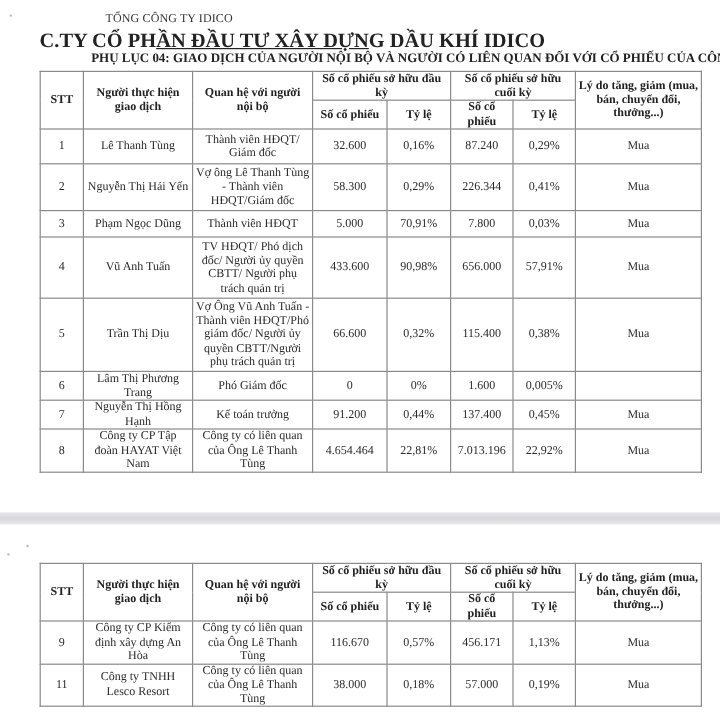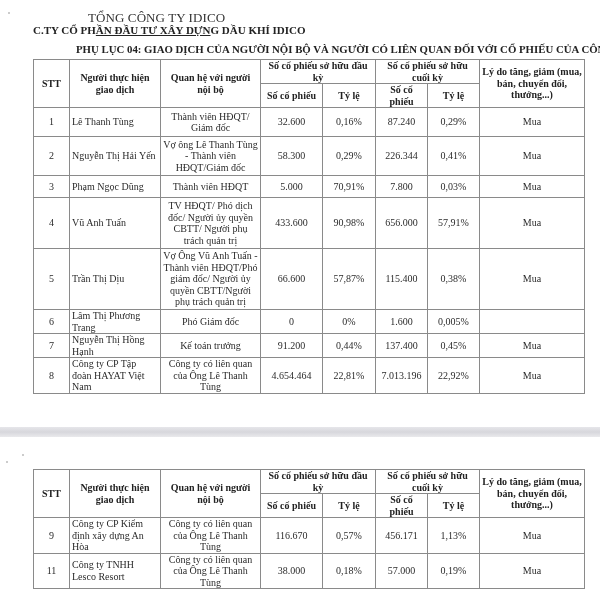--- a/index.html
+++ b/index.html
@@ -1,39 +1,39 @@
 <!DOCTYPE html>
 <html><head>
 <meta charset="utf-8">
 <style>
   html, body { margin: 0; padding: 0; }
   body {
     width: 600px; height: 600px; background: #ffffff; position: relative; overflow: hidden;
     font-family: "Liberation Serif", "DejaVu Serif", serif; color: #2a2a2a;
   }
   .hdr-line1 {
-    position: absolute; left: 88px; top: 10px; font-size: 13px; color: #333; letter-spacing: 0.1px;
+    position: absolute; left: 88px; top: 10px; font-size: 10px; color: #333; letter-spacing: 0.1px;
   }
   .hdr-line2 {
-    position: absolute; left: 33px; top: 24px; font-size: 11px; font-weight: bold; color: #222;
+    position: absolute; left: 33px; top: 24px; font-size: 17px; font-weight: bold; color: #222;
   }
   .hdr-line2 .ul { text-decoration: underline; }
   .appendix-title {
     position: absolute; left: 76px; top: 43px; font-size: 10.8px; font-weight: bold; color: #222; white-space: nowrap;
   }
   table.grid {
     position: absolute; border-collapse: collapse; table-layout: fixed;
     font-size: 10px; color: #2b2b2b;
   }
   table.grid td, table.grid th {
     border: 1px solid #8a8a8a; padding: 0 2px; text-align: center; vertical-align: middle;
     line-height: 11.5px; overflow: hidden;
   }
   table.grid th { font-weight: bold; font-size: 10px; color: #222; }
-  table.grid td.left { text-align: left; }
+  table.grid td.left { text-align: center; }
   #table1 { left: 33px; top: 59px; width: 552px; }
   #table2 { left: 33px; top: 469px; width: 552px; }
   .separator {
     position: absolute; left: 0; top: 427px; width: 600px; height: 10px;
     background: linear-gradient(#e6e6ea, #d7d7dc 50%, #e9e9ec);
   }
   .speck { position: absolute; width: 2px; height: 2px; background: #bbb; border-radius: 1px; }
 </style>
 </head>
 <body>
@@ -112,21 +112,21 @@
       <td>90,98%</td>
       <td>656.000</td>
       <td>57,91%</td>
       <td>Mua</td>
     </tr>
     <tr style="height:61px">
       <td>5</td>
       <td class="left">Trần Thị Dịu</td>
       <td>Vợ Ông Vũ Anh Tuấn - Thành viên HĐQT/Phó giám đốc/ Người ủy quyền CBTT/Người phụ trách quản trị</td>
       <td>66.600</td>
-      <td>57,87%</td>
+      <td>0,32%</td>
       <td>115.400</td>
       <td>0,38%</td>
       <td>Mua</td>
     </tr>
     <tr style="height:22px">
       <td>6</td>
       <td class="left">Lâm Thị Phương Trang</td>
       <td>Phó Giám đốc</td>
       <td>0</td>
       <td>0%</td>

